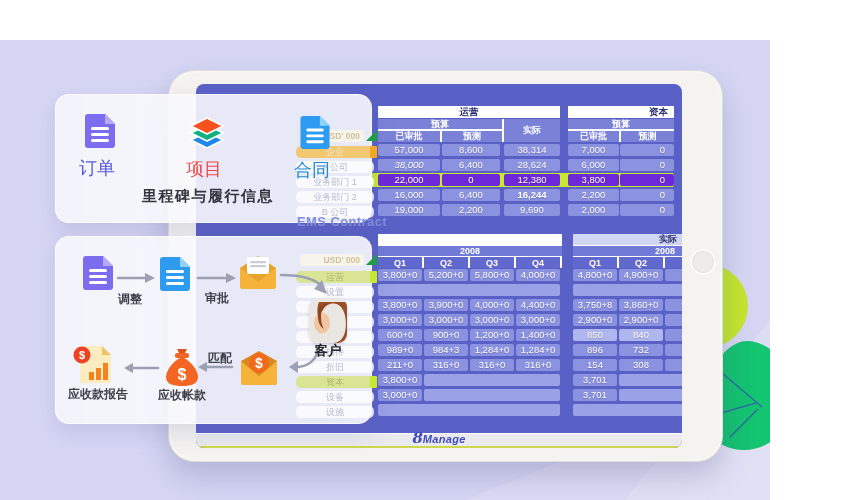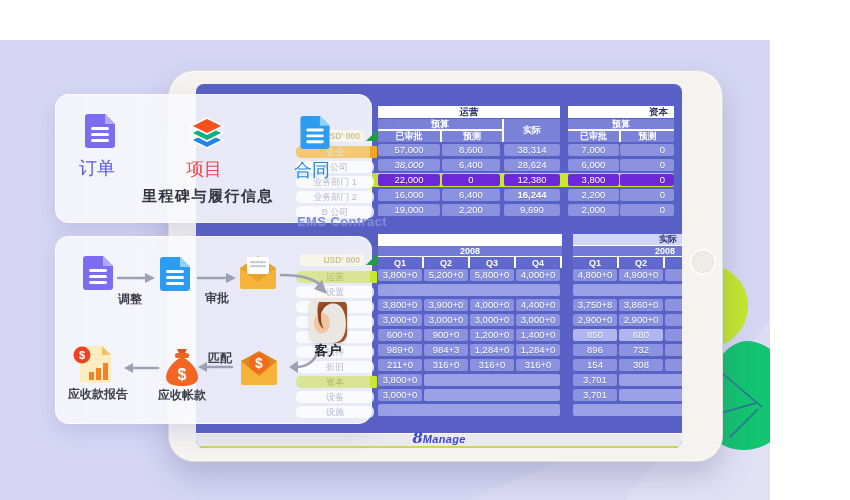--- a/index.html
+++ b/index.html
@@ -192,21 +192,21 @@
         <div class="cell" style="position: absolute; left: 274px; top: 230px; width: 44px; height: 12px;">3,000+0</div>
         <div class="cell" style="position: absolute; left: 320px; top: 230px; width: 44px; height: 12px;">3,000+0</div>
         <div class="cell" style="position: absolute; left: 377px; top: 230px; width: 44px; height: 12px;">2,900+0</div>
         <div class="cell" style="position: absolute; left: 423px; top: 230px; width: 44px; height: 12px;">2,900+0</div>
         <div class="cell" style="position: absolute; left: 469px; top: 230px; width: 44px; height: 12px;"></div>
         <div class="cell" style="position: absolute; left: 182px; top: 245px; width: 44px; height: 12px;">600+0</div>
         <div class="cell" style="position: absolute; left: 228px; top: 245px; width: 44px; height: 12px;">900+0</div>
         <div class="cell" style="position: absolute; left: 274px; top: 245px; width: 44px; height: 12px;">1,200+0</div>
         <div class="cell" style="position: absolute; left: 320px; top: 245px; width: 44px; height: 12px;">1,400+0</div>
         <div class="cell sel" style="position: absolute; left: 377px; top: 245px; width: 44px; height: 12px;">850</div>
-        <div class="cell sel" style="position: absolute; left: 423px; top: 245px; width: 44px; height: 12px;">680</div>
+        <div class="cell sel" style="position: absolute; left: 423px; top: 245px; width: 44px; height: 12px;">840</div>
         <div class="cell" style="position: absolute; left: 469px; top: 245px; width: 44px; height: 12px;"></div>
         <div class="cell" style="position: absolute; left: 182px; top: 260px; width: 44px; height: 12px;">989+0</div>
         <div class="cell" style="position: absolute; left: 228px; top: 260px; width: 44px; height: 12px;">984+3</div>
         <div class="cell" style="position: absolute; left: 274px; top: 260px; width: 44px; height: 12px;">1,284+0</div>
         <div class="cell" style="position: absolute; left: 320px; top: 260px; width: 44px; height: 12px;">1,284+0</div>
         <div class="cell" style="position: absolute; left: 377px; top: 260px; width: 44px; height: 12px;">896</div>
         <div class="cell" style="position: absolute; left: 423px; top: 260px; width: 44px; height: 12px;">732</div>
         <div class="cell" style="position: absolute; left: 469px; top: 260px; width: 44px; height: 12px;"></div>
         <div class="cell" style="position: absolute; left: 182px; top: 275px; width: 44px; height: 12px;">211+0</div>
         <div class="cell" style="position: absolute; left: 228px; top: 275px; width: 44px; height: 12px;">316+0</div>

